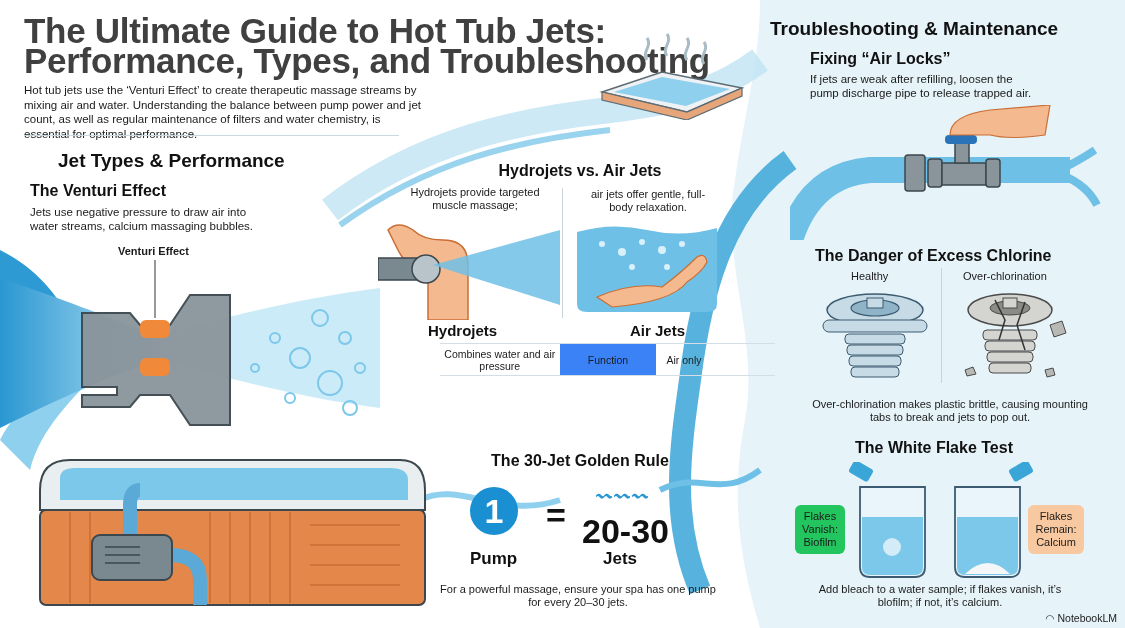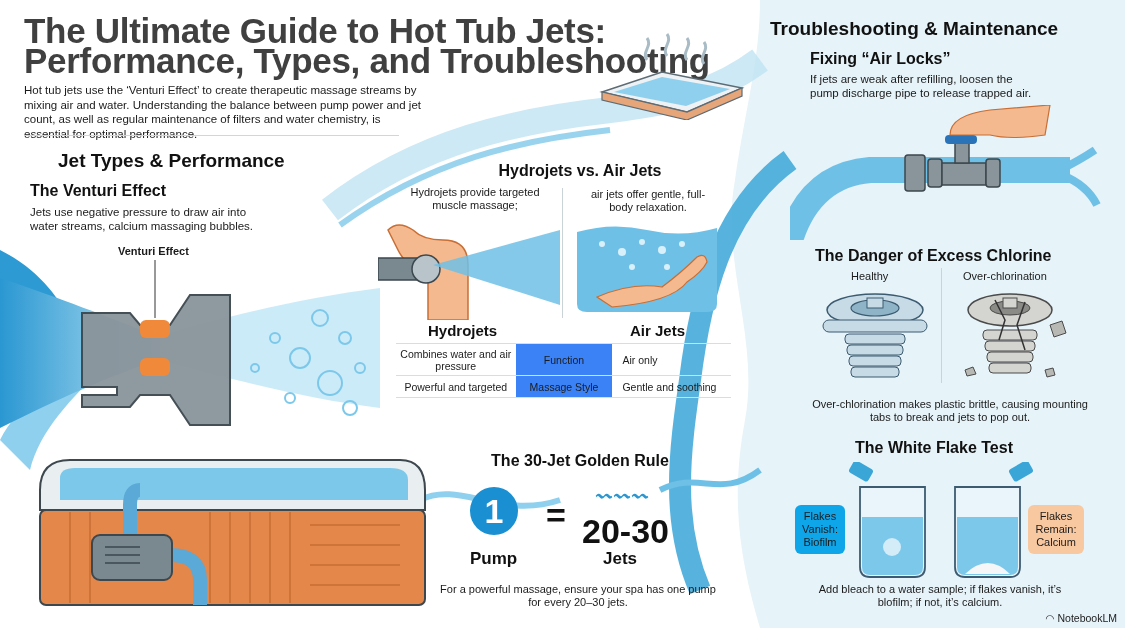--- a/index.html
+++ b/index.html
@@ -10,33 +10,33 @@
 
   .h1 { font-weight: 700; font-size: 35px; line-height: 30px; letter-spacing: -0.3px; color: #404040; }
   .intro { font-size: 11.5px; line-height: 14.5px; color: #1b1b1b; }
   .h2 { font-weight: 700; font-size: 19px; color: #111; }
   .h3 { font-weight: 700; font-size: 16px; color: #111; }
   .body { font-size: 11.5px; line-height: 14px; color: #1b1b1b; }
   .small { font-size: 11px; line-height: 13px; color: #1b1b1b; }
   .center { text-align: center; }
   .divider { position: absolute; height: 1px; background: #c9d9df; }
 
-  table.cmp { border-collapse: collapse; font-size: 10.5px; color: #1b1b1b; }
+  table.cmp { border-collapse: collapse; font-size: 10.5px; color: #1b1b1b; margin-left: 44px; }
   table.cmp td { border-top: 1px solid #d3dfe4; border-bottom: 1px solid #d3dfe4; padding: 3px 4px; line-height: 12px; vertical-align: middle; }
   table.cmp td.mid { background: #3b82f6; text-align: center; width: 94px; }
   table.cmp td.left { text-align: center; width: 116px; }
   table.cmp td.right { text-align: left; width: 115px; padding-left: 10px; }
 
   .pump-circle { width: 48px; height: 48px; border-radius: 50%; background: #1a8fd1; color: #fff; font-weight: 700; font-size: 34px; display: flex; align-items: center; justify-content: center; }
   .bignum { font-weight: 700; font-size: 34px; color: #111; }
   .label-big { font-weight: 700; font-size: 17px; color: #111; }
   .equals { font-weight: 700; font-size: 34px; color: #111; }
 
   .badge { position: absolute; border-radius: 6px; font-size: 11px; line-height: 13px; text-align: center; padding: 5px 4px; color: #1b1b1b; }
-  .badge-blue { background: #0ea5e9; }
+  .badge-blue { background: #22c55e; }
   .badge-orange { background: #f8c9a0; }
 
   .logo { position: absolute; right: 8px; bottom: 4px; font-size: 10.5px; color: #222; display: flex; align-items: center; gap: 3px; }
 </style>
 </head>
 <body>
 
 <svg class="canvas" viewBox="0 0 1125 628" width="1125" height="628">
   <defs>
     <linearGradient id="wg" x1="0" y1="0" x2="1" y2="0">
@@ -155,25 +155,20 @@
 <div class="abs h3" style="left:428px; top:322px; font-size:15px;">Hydrojets</div>
 <div class="abs h3" style="left:630px; top:322px; font-size:15px;">Air Jets</div>
 
 <table class="cmp abs" style="left:396px; top:343px; width:335px;">
   <tbody>
     <tr style="height:32px;">
       <td class="left">Combines water and air pressure</td>
       <td class="mid">Function</td>
       <td class="right">Air only</td>
     </tr>
-    <tr style="height:22px;">
-      <td class="left">Powerful and targeted</td>
-      <td class="mid">Massage Style</td>
-      <td class="right">Gentle and soothing</td>
-    </tr>
   </tbody>
 </table>
 
 <div class="abs h3 center" style="left:450px; top:452px; width:260px;">The 30-Jet Golden Rule</div>
 <div class="abs pump-circle" style="left:470px; top:487px;">1</div>
 <div class="abs label-big" style="left:470px; top:549px;">Pump</div>
 <div class="abs equals" style="left:546px; top:496px;">=</div>
 <div class="abs" style="left:596px; top:482px; color:#2a97d2; font-size:16px; letter-spacing:2px;">〰〰〰</div>
 <div class="abs bignum" style="left:582px; top:512px;">20-30</div>
 <div class="abs label-big" style="left:603px; top:549px;">Jets</div>

